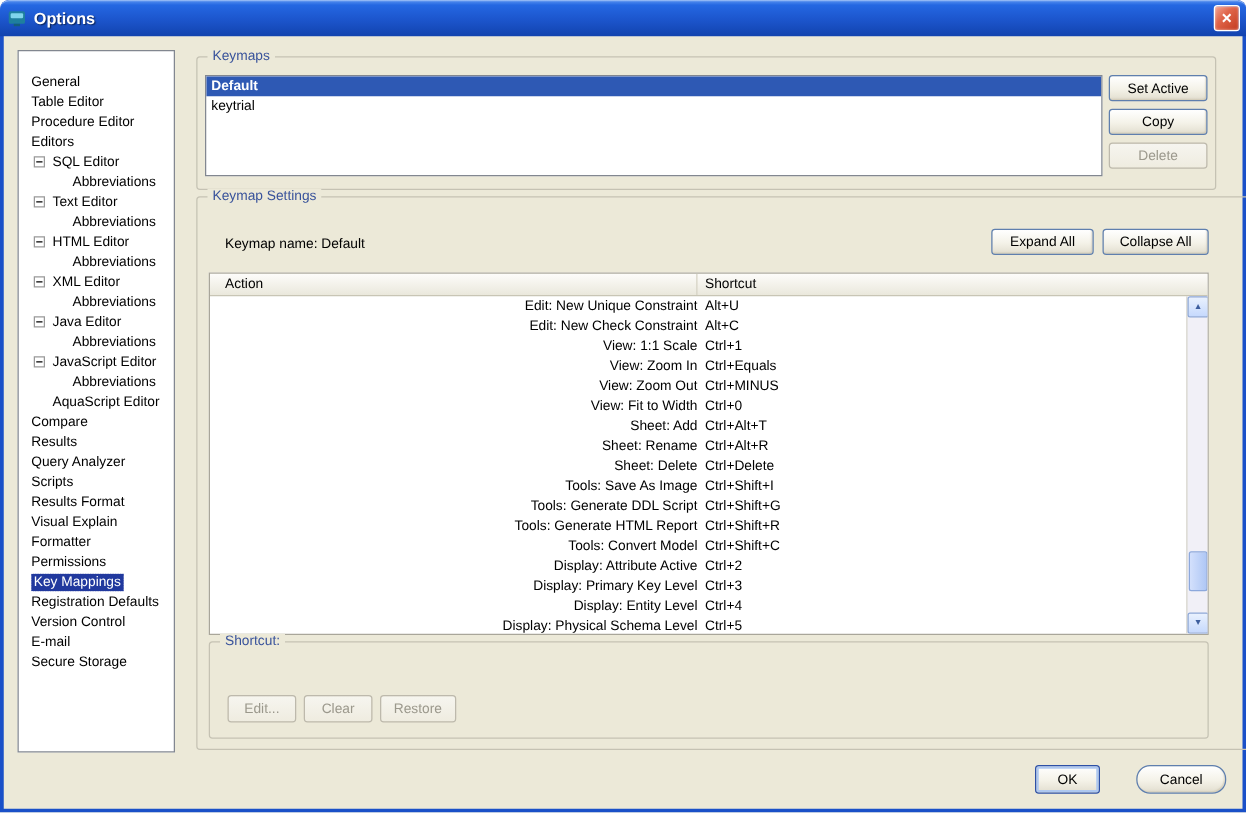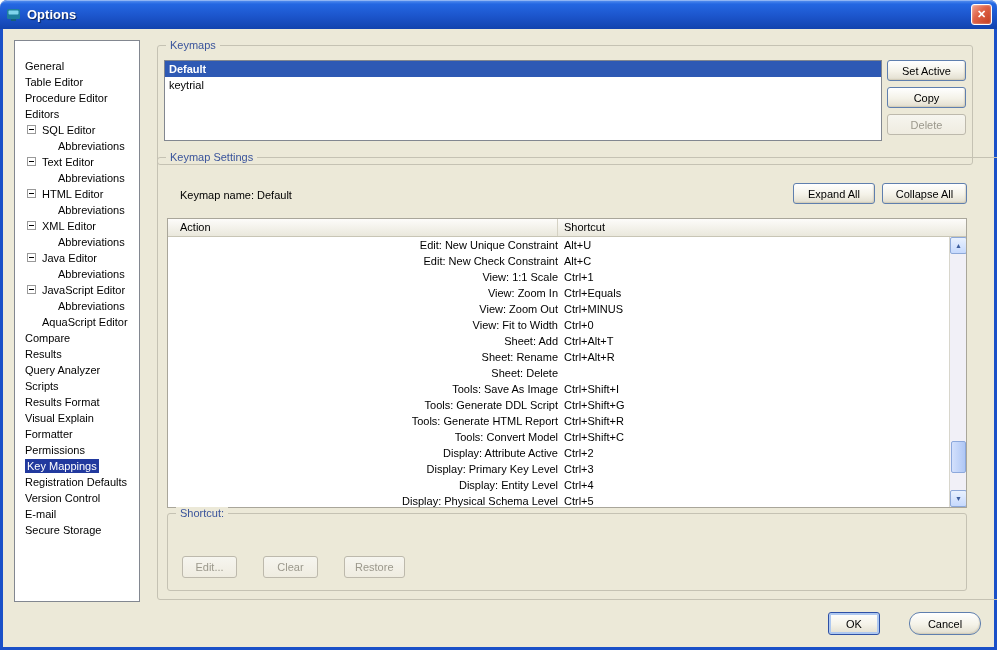--- a/index.html
+++ b/index.html
@@ -42,21 +42,21 @@
   .sb-item.has-expander .expander::after { content: ""; position: absolute; left: 1px; right: 1px;
                                            top: 3px; height: 1px; background: #000; }
   .sb-item.selected .sb-label { background: var(--sidebar_selection, #21399E); color: #fff;
                                 padding: 1px 2px; outline: 1px dotted rgba(255,255,255,.7); }
 
   
   .groupbox { position: absolute; border: 1px solid #C5C2B3; border-radius: 3px; }
   .group-label { position: absolute; top: -7px; left: 8px; background: var(--dialog_bg, #ECE9D8);
                  padding: 0 4px; font-size: 11px; color: var(--group_title, #39539B); }
 
-  .group-keymaps { left: 154px; top: 16px; width: 816px; height: 120px; }
+  .group-keymaps { left: 154px; top: 16px; width: 816px; height: 107px; }
   .keymap-list { position: absolute; left: 6px; top: 14px; width: 718px; height: 81px;
                  background: #fff; border: 1px solid #828790; font-size: 11px; overflow: hidden; }
   .keymap-row { height: 16px; line-height: 16px; padding-left: 4px; cursor: default; }
   .keymap-row.selected { background: var(--keymap_selection, #2E59B4); color: #fff; font-weight: bold; }
   .keymap-buttons { position: absolute; right: 6px; top: 14px; width: 79px;
                     display: flex; flex-direction: column; gap: 6px; }
   .keymap-buttons .btn { width: 79px; }
 
   
   .btn { height: 21px; font-size: 11px; font-family: inherit; color: #000;
@@ -96,21 +96,21 @@
                 color: var(--scroll_accent, #3D5E9E); font-size: 7px;
                 display: flex; align-items: center; justify-content: center; cursor: pointer; }
   .scroll-btn.up { top: 0; }
   .scroll-btn.down { bottom: 0; }
   .scroll-thumb { position: absolute; left: 1px; width: 15px; top: 204px; height: 32px;
                   background: linear-gradient(to right, #D3E0FC, #AFC7F5);
                   border: 1px solid #8CA8DC; border-radius: 2px; cursor: grab; }
 
   
   .group-shortcut { left: 9px; top: 355px; width: 800px; height: 78px; }
-  .shortcut-buttons { position: absolute; left: 14px; top: 42px; display: flex; gap: 26px; }
+  .shortcut-buttons { position: absolute; left: 14px; top: 42px; display: flex; gap: 6px; }
   .shortcut-buttons .btn { height: 22px; min-width: 55px; padding: 0 10px; }
 
   
   .ok-btn { position: absolute; left: 825px; top: 583px; width: 52px; height: 23px; }
   .ok-btn.focused { border-color: #2D50A6; box-shadow: inset 0 0 0 2px #AEC8F0; }
   .cancel-btn { position: absolute; left: 906px; top: 583px; width: 72px; height: 23px; border-radius: 11px; }
 </style>
 </head>
 <body>
 
@@ -314,20 +314,21 @@
             <div class="tbl-row">
               <div class="td td-action">Sheet: Add</div>
               <div class="td td-shortcut">Ctrl+Alt+T</div>
             </div>
             <div class="tbl-row">
               <div class="td td-action">Sheet: Rename</div>
               <div class="td td-shortcut">Ctrl+Alt+R</div>
             </div>
             <div class="tbl-row">
               <div class="td td-action">Sheet: Delete</div>
+              <div class="td td-shortcut">Ctrl+Delete</div>
             </div>
             <div class="tbl-row">
               <div class="td td-action">Tools: Save As Image</div>
               <div class="td td-shortcut">Ctrl+Shift+I</div>
             </div>
             <div class="tbl-row">
               <div class="td td-action">Tools: Generate DDL Script</div>
               <div class="td td-shortcut">Ctrl+Shift+G</div>
             </div>
             <div class="tbl-row">

